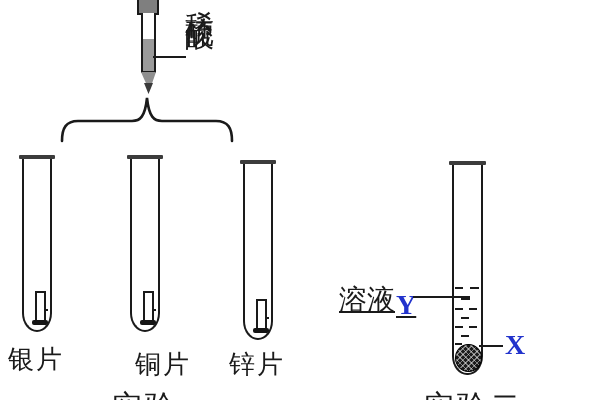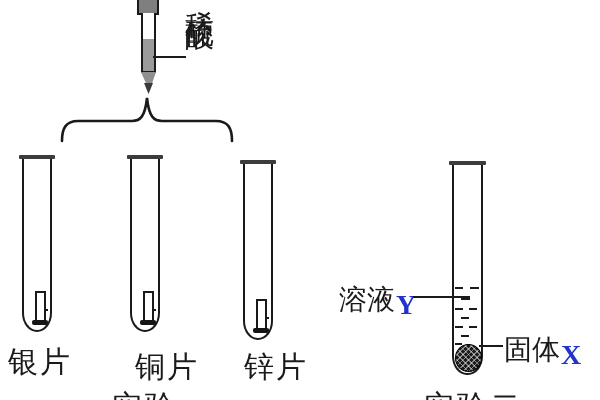--- a/index.html
+++ b/index.html
@@ -35,21 +35,21 @@
   .tube{background:#fff;border:2px solid var(--ink);border-top:none;
     border-radius:0 0 15px 15px / 0 0 19px 19px;}
   .rim{position:absolute;left:-5px;right:-5px;top:-2px;height:4px;
     background:#3c3c3c;border-radius:1px;}
   .metal-strip{position:absolute;right:4px;bottom:5px;width:7px;height:30px;
     background:#fff;border:2px solid var(--ink);}
   .strip-tick{position:absolute;right:-4px;top:16px;width:4px;height:2px;
     background:var(--ink);}
   .strip-base{position:absolute;left:-5px;bottom:-2px;width:16px;height:5px;
     background:#151515;border-radius:2px;}
-  .tube-label{font-size:30px;letter-spacing:2px;white-space:nowrap;}
+  .tube-label{font-size:26px;letter-spacing:2px;white-space:nowrap;}
   .caption{font-size:30px;letter-spacing:3px;white-space:nowrap;}
   
   .dash{position:absolute;height:2px;background:var(--ink);}
   .solid-blob{position:absolute;left:1px;top:181px;width:25px;height:26px;
     border-radius:50%;background:#1b1b1b;
     background-image:
       repeating-linear-gradient(45deg,rgba(255,255,255,.45) 0 1px,transparent 1px 4px),
       repeating-linear-gradient(-45deg,rgba(255,255,255,.45) 0 1px,transparent 1px 4px);
     border:1px solid #000;}
   .ann-label{font-size:28px;white-space:nowrap;display:flex;align-items:flex-end;}
@@ -91,21 +91,21 @@
 <div class="abs tube" style="left:243px;top:162px;width:26px;height:176px;">
   <div class="rim"></div>
   <div class="metal-strip">
     <div class="strip-tick"></div>
     <div class="strip-base"></div>
   </div>
 </div>
 
 <div class="abs tube-label" style="left:8px;top:342px;">银片</div>
 <div class="abs tube-label" style="left:135px;top:347px;">铜片</div>
-<div class="abs tube-label" style="left:244px;top:347px;">锌片</div>
+<div class="abs tube-label" style="left:229px;top:347px;">锌片</div>
 
 <div class="abs caption" style="left:112px;top:386px;">实验一</div>
 
 <div class="abs tube" style="left:452px;top:163px;width:27px;height:210px;">
   <div class="rim"></div>
 
   <div class="dash" style="left:1px;top:124px;width:8px;"></div>
   <div class="dash" style="left:16px;top:124px;width:9px;"></div>
   <div class="dash" style="left:7px;top:135px;width:9px;"></div>
   <div class="dash" style="left:1px;top:145px;width:8px;"></div>
@@ -114,22 +114,21 @@
   <div class="dash" style="left:1px;top:163px;width:8px;"></div>
   <div class="dash" style="left:15px;top:163px;width:8px;"></div>
   <div class="dash" style="left:7px;top:172px;width:8px;"></div>
   <div class="dash" style="left:1px;top:180px;width:7px;"></div>
   <div class="solid-blob"></div>
 </div>
 
 <div class="abs pointer" style="left:413px;top:296px;width:57px;"></div>
 <div class="abs pointer" style="left:479px;top:345px;width:24px;"></div>
 
-<div class="abs ann-label" style="left:339px;top:281px;">
+<div class="abs ann-label" style="left:339px;top:281px;text-decoration:underline;">
   <span>溶液</span>
     <span class="symbol">Y</span>
 </div>
 <div class="abs ann-label" style="left:504px;top:331px;">
-  <span>固体</span>
     <span class="symbol">X</span>
 </div>
 
 <div class="abs caption" style="left:424px;top:386px;">实验二</div>
 
 </body></html>

